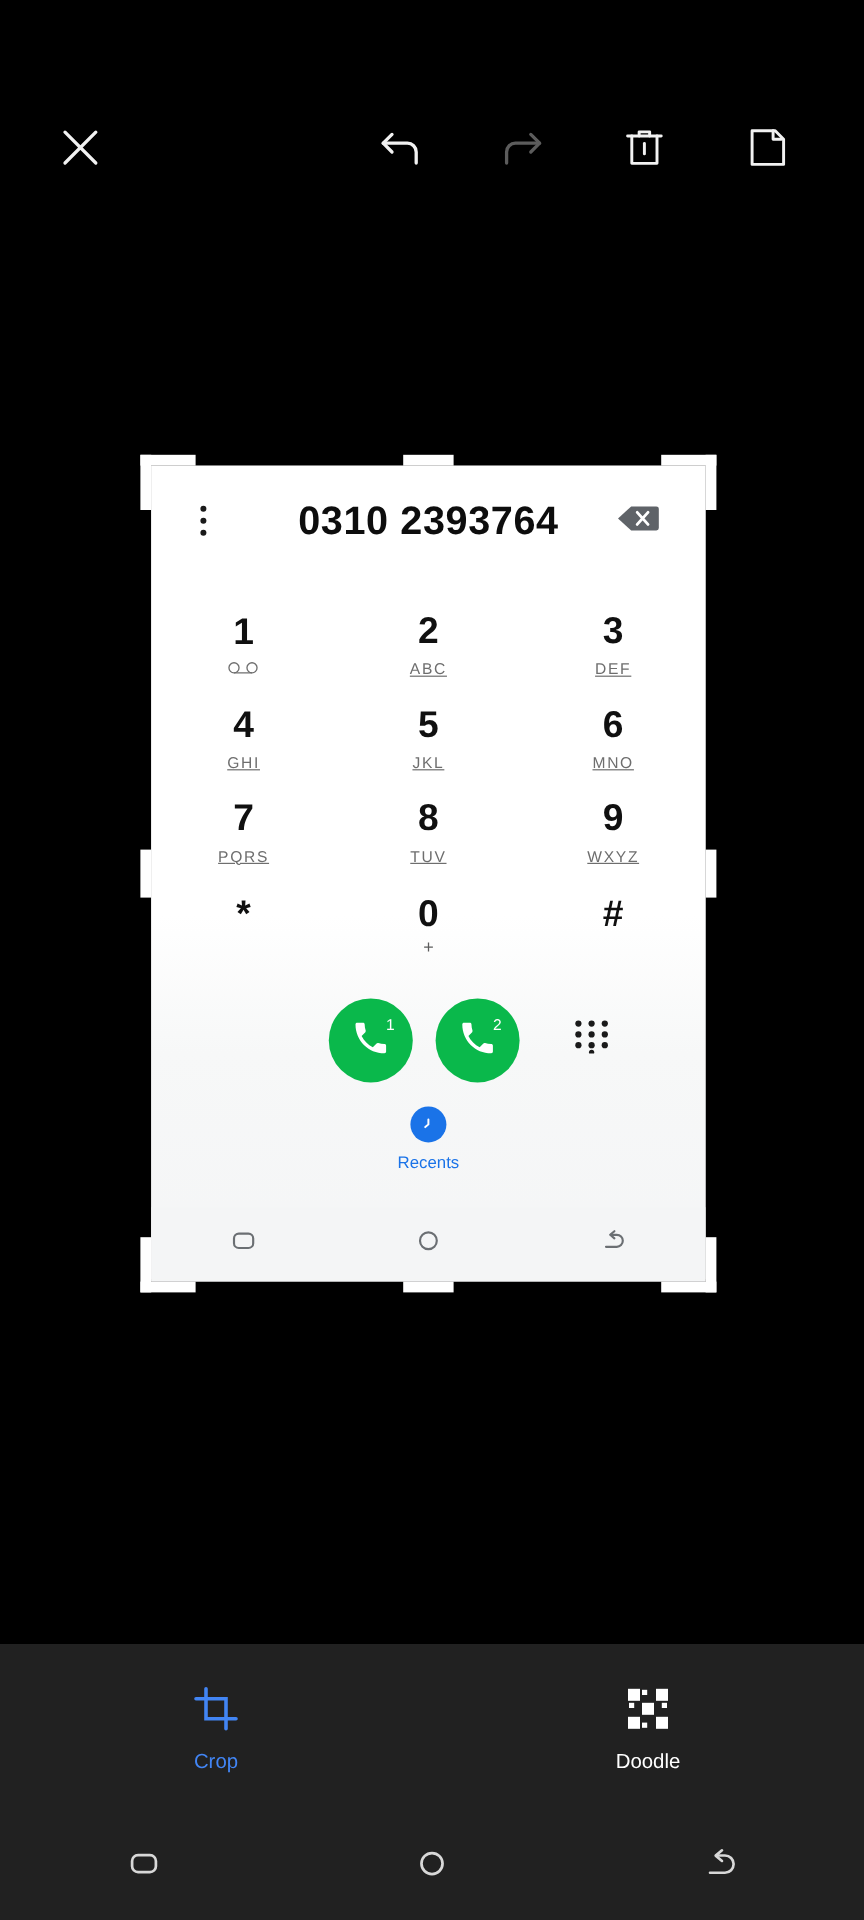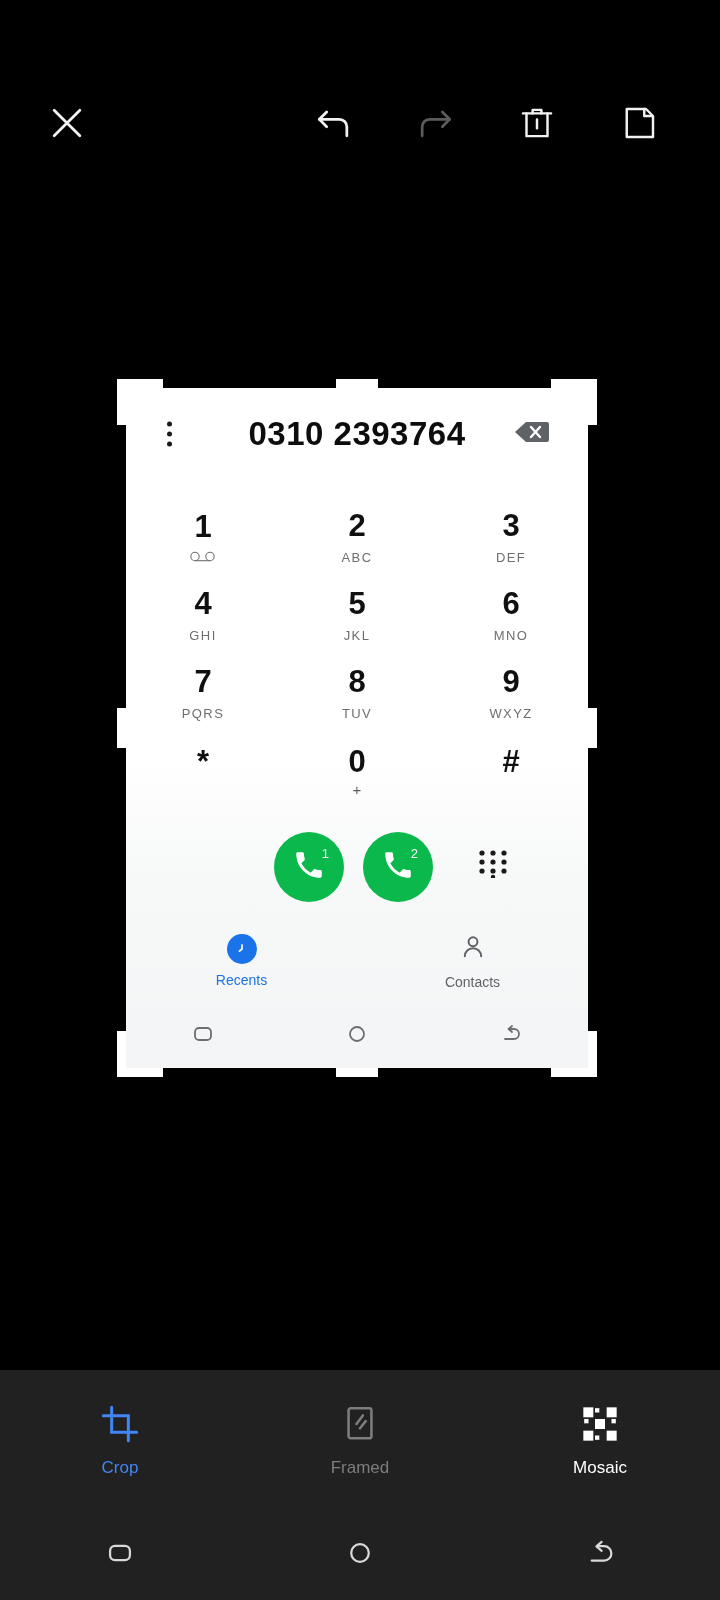--- a/index.html
+++ b/index.html
@@ -163,20 +163,21 @@
     font-size: 31px;
     font-weight: bold;
     color: #101010;
   }
   .key .letters {
     font-size: 13px;
     color: #6e6e6e;
     letter-spacing: 1.4px;
     margin-top: 10px;
     height: 14px;
+    text-decoration: underline;
   }
   .key .sym {
     font-size: 31px;
     font-weight: bold;
     color: #101010;
   }
   .key .plus {
     font-size: 15px;
     color: #5c5c5c;
     margin-top: 5px;
@@ -208,21 +209,20 @@
   }
   .hide-keypad {
     position: absolute;
     left: 350px; top: 34px;
     width: 42px;
   }
 
   .tabs {
     height: 84px;
     display: flex;
-    align-items: center;
     padding-bottom: 6px;
   }
   .tab {
     flex: 1;
     display: flex;
     flex-direction: column;
     align-items: center;
     gap: 8px;
   }
   .tab .tab-label {
@@ -485,29 +485,20 @@
 
             <div class="tab active">
               <span class="clock-badge">
                 <svg width="18" height="18" viewBox="0 0 24 24" fill="none" stroke="#ffffff" stroke-width="2.2" stroke-linecap="round">
                   <path d="M12 6.5 V12 L8.5 15"></path>
                 </svg>
               </span>
               <span class="tab-label">Recents</span>
             </div>
 
-            <div class="tab">
-              <span>
-                <svg width="28" height="30" viewBox="0 0 24 24" fill="none" stroke="#5f6368" stroke-width="1.7" stroke-linecap="round">
-                  <circle cx="12" cy="7.5" r="3.8"></circle>
-                  <path d="M5 20 a7 7 0 0 1 14 0"></path>
-                </svg>
-              </span>
-              <span class="tab-label">Contacts</span>
-            </div>
 
 
           </div>
 
           <div class="inner-nav">
             <div class="nav-item">
               <span>
                 <svg width="24" height="24" viewBox="0 0 24 24" fill="none" stroke="#6b6f73" stroke-width="1.8">
                   <rect x="4" y="6" width="16" height="12" rx="4"></rect>
                 </svg>
@@ -550,46 +541,37 @@
     <div class="tool accent">
       <span class="tool-icon">
         <svg width="40" height="40" viewBox="0 0 24 24" fill="none" stroke="#4285f4" stroke-width="1.8" stroke-linecap="round">
           <path d="M7 2 V17 H22"></path>
           <path d="M2 7 H17 V22"></path>
         </svg>
       </span>
       <span class="tool-label">Crop</span>
     </div>
 
-    <div class="tool disabled">
-      <span class="tool-icon">
-        <svg width="36" height="40" viewBox="0 0 24 28" fill="none" stroke="#7d7d7d" stroke-width="1.8" stroke-linecap="round" stroke-linejoin="round">
-          <rect x="4" y="3" width="16" height="21" rx="1.5"></rect>
-          <path d="M14 8 L9.5 14 M16 12 L12 17"></path>
-        </svg>
-      </span>
-      <span class="tool-label">Framed</span>
-    </div>
 
 
     <div class="tool">
       <span class="tool-icon">
         <svg width="40" height="40" viewBox="0 0 24 24" fill="#ffffff">
           <rect x="2" y="2" width="6" height="6"></rect>
           <rect x="16" y="2" width="6" height="6"></rect>
           <rect x="2" y="16" width="6" height="6"></rect>
           <rect x="16" y="16" width="6" height="6"></rect>
           <rect x="9" y="9" width="6" height="6"></rect>
           <rect x="9" y="2.5" width="2.6" height="2.6"></rect>
           <rect x="2.5" y="9" width="2.6" height="2.6"></rect>
           <rect x="18.9" y="9" width="2.6" height="2.6"></rect>
           <rect x="9" y="18.9" width="2.6" height="2.6"></rect>
         </svg>
       </span>
-      <span class="tool-label">Mosaic</span>
+      <span class="tool-label">Doodle</span>
     </div>
 
 
   </div>
 
   <div class="sysnav">
     <div class="nav-item">
       <span>
         <svg width="34" height="34" viewBox="0 0 24 24" fill="none" stroke="#d8d8d8" stroke-width="1.6">
           <rect x="5" y="7" width="14" height="10" rx="3.5"></rect>

